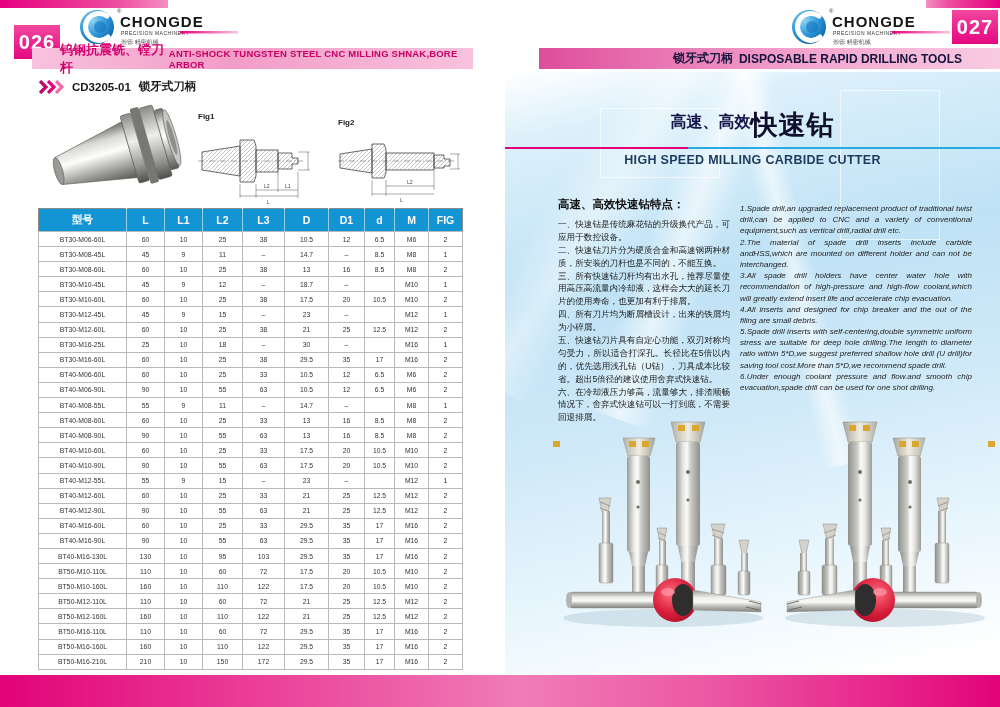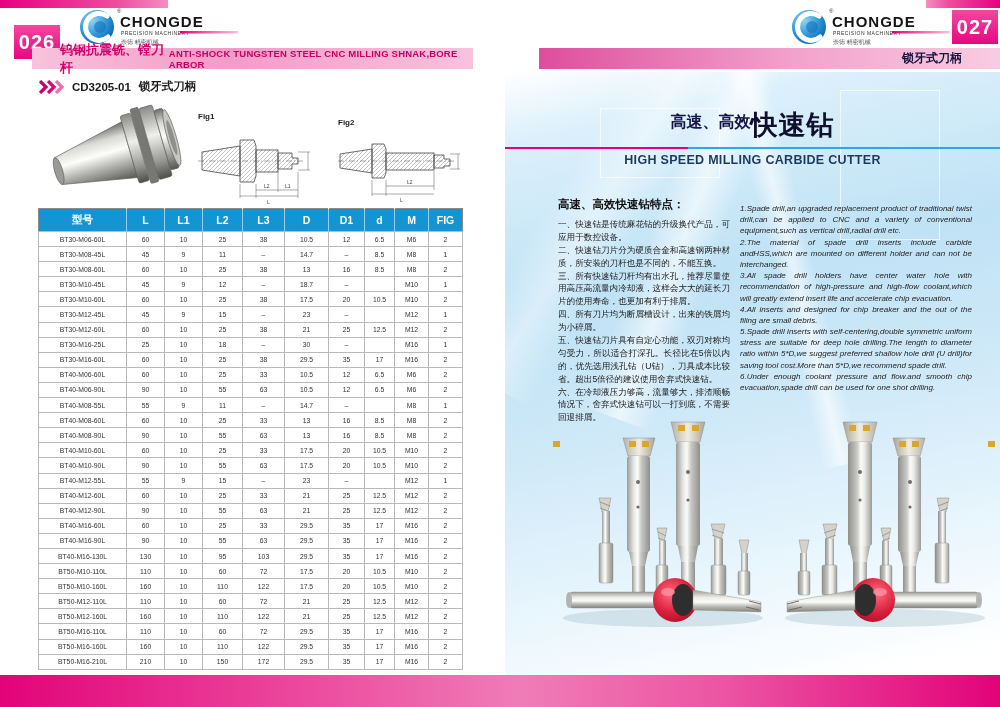--- a/index.html
+++ b/index.html
@@ -141,20 +141,21 @@
       <text x="45" y="41" font-size="6" fill="#555">崇德 精密机械</text>
     </svg>
   </div>
 
   <div class="section-bar sb-left">
     <span class="zh">钨钢抗震铣、镗刀杆</span>
     <span class="en">ANTI-SHOCK TUNGSTEN STEEL CNC MILLING SHNAK,BORE ARBOR</span>
   </div>
   <div class="section-bar sb-right">
     <span class="zh">锁牙式刀柄</span>
+    <span class="en">DISPOSABLE RAPID DRILLING TOOLS</span>
   </div>
 
   <div class="product-title">
     <svg width="26" height="14" viewBox="0 0 26 14">
       <polyline points="2,1 8,7 2,13" fill="none" stroke="#C4006B" stroke-width="3.2"></polyline>
       <polyline points="10,1 16,7 10,13" fill="none" stroke="#E6007E" stroke-width="3.2"></polyline>
       <polyline points="18,1 24,7 18,13" fill="none" stroke="#F26CAC" stroke-width="3.2"></polyline>
     </svg>
     <span class="code">CD3205-01</span>
     <span class="zh">锁牙式刀柄</span>

